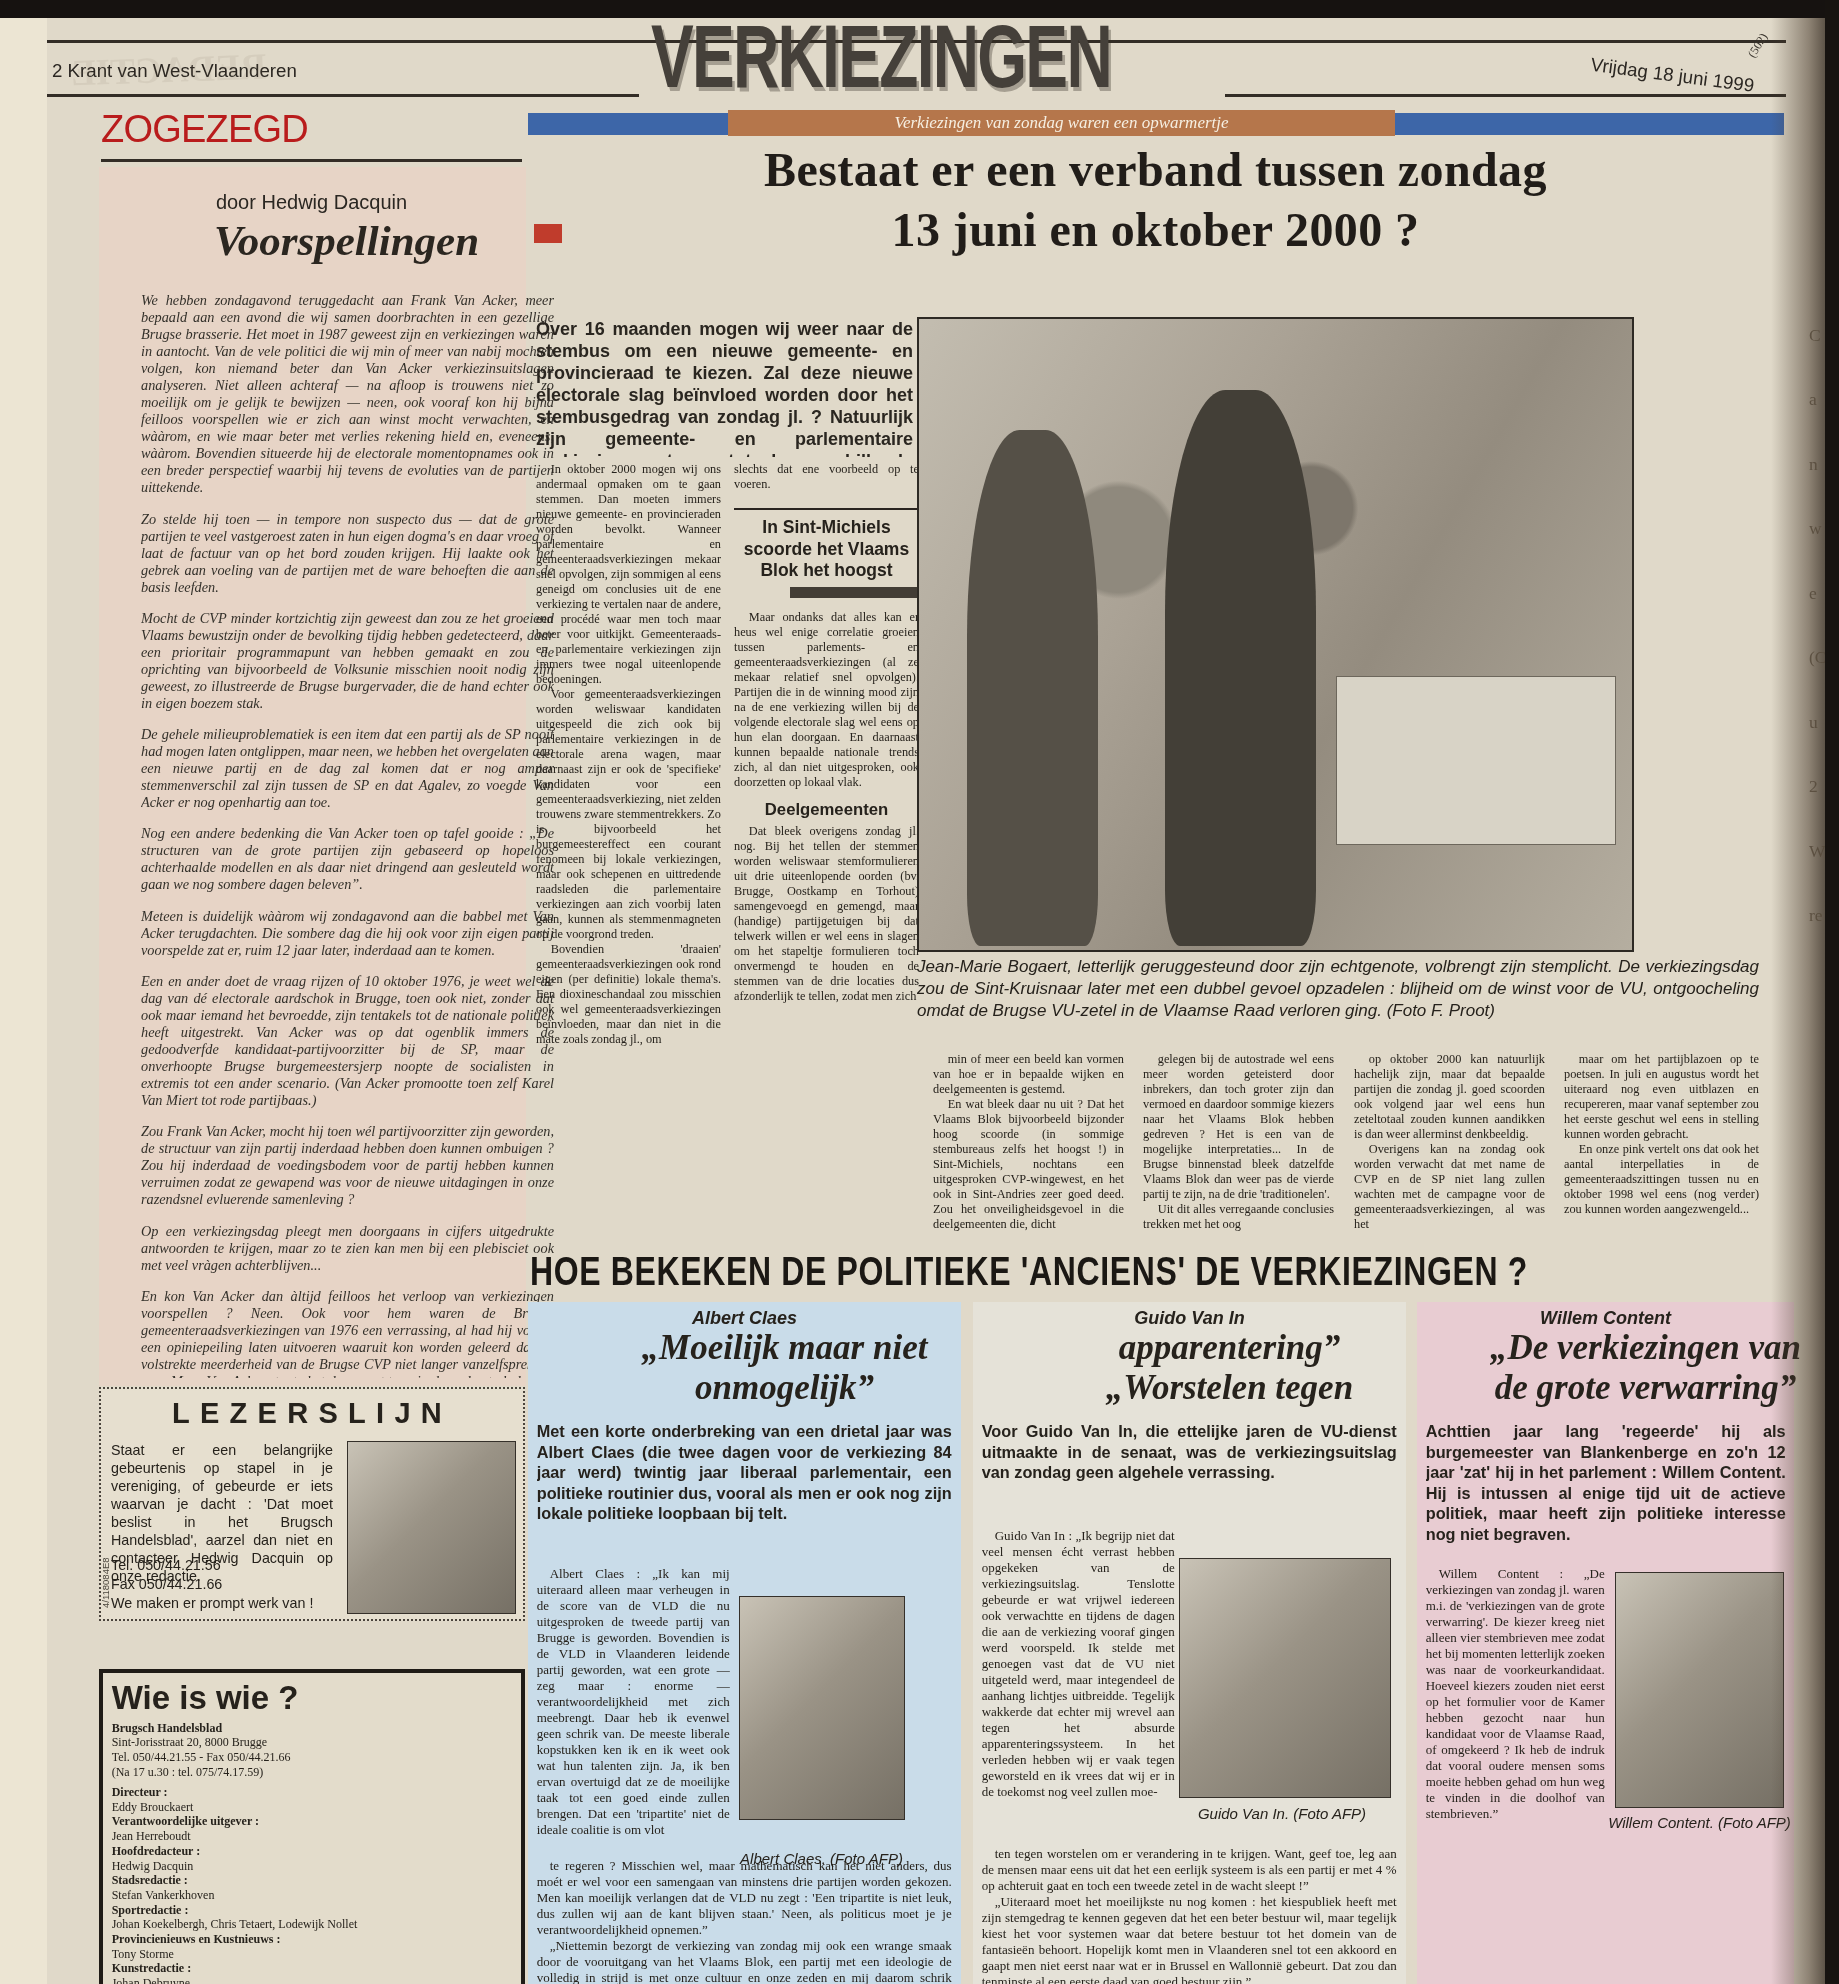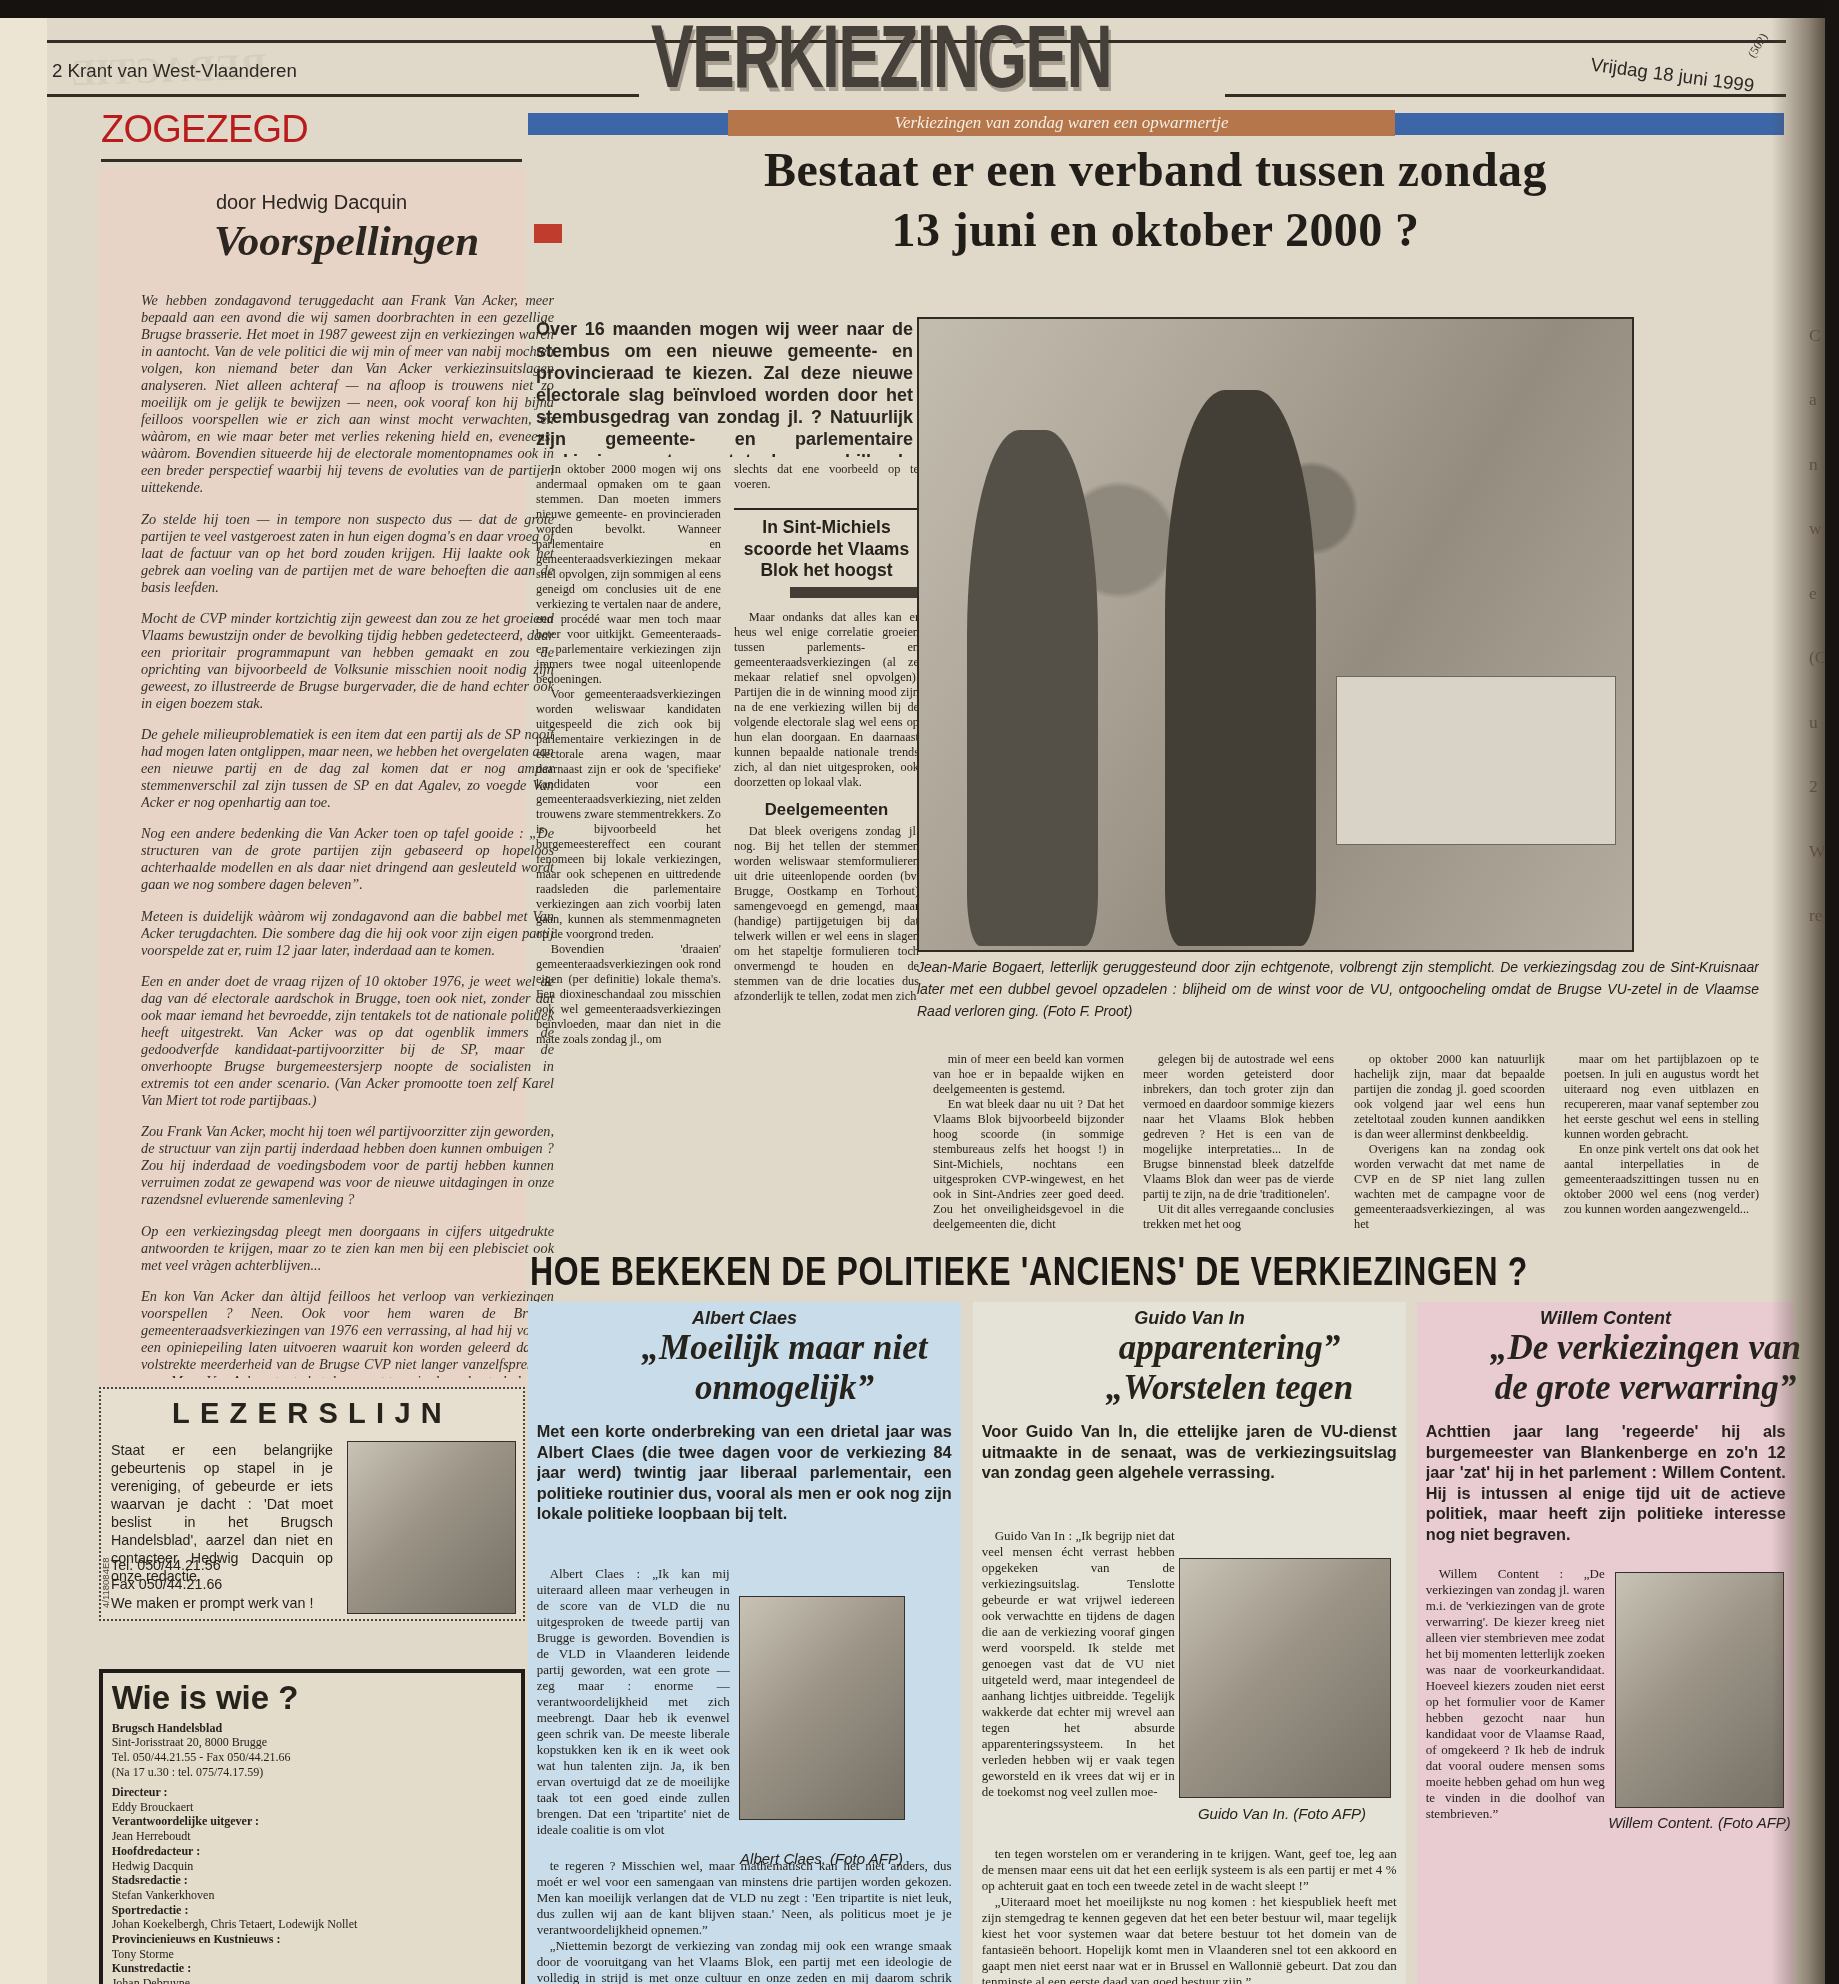--- a/index.html
+++ b/index.html
@@ -30,21 +30,21 @@
   .bodycol{font-size:12.3px;line-height:15px;}
   .bodycol p{margin:0;text-indent:1.2em;}
   .bodycol p:first-child{text-indent:1.2em;}
   .intro{font-weight:bold;font-size:18px;line-height:22px;color:#2a2620;}
 
   .inset-title{font-weight:bold;font-size:17.5px;line-height:21.4px;}
   .inset-rule-thin{height:2.4px;background:#2a2520;}
   .inset-bar{height:10.3px;background:#433d35;}
   .subhead{font-weight:bold;font-size:16.7px;}
 
-  .caption{font-family:"Liberation Sans",sans-serif;font-style:italic;font-size:14px;line-height:22px;color:#2c2username823;}
+  .caption{font-family:"Liberation Sans",sans-serif;font-style:italic;font-size:17px;line-height:22px;color:#2c2username823;}
   .photo{background:
       radial-gradient(circle at 28% 35%, #8f897d 0 8%, transparent 9%),
       radial-gradient(circle at 55% 30%, #7d766b 0 7%, transparent 8%),
       linear-gradient(120deg,#c3bdb0 0%,#aaa295 35%,#948c7f 60%,#b5aea0 100%);
       border:2px solid #2e2a24;}
   .pfig{position:absolute;background:#555047;border-radius:40% 40% 10% 10%;}
 
   .banner2{font-family:"Liberation Sans",sans-serif;font-weight:900;font-size:40px;
            transform:scaleX(.8);transform-origin:left center;white-space:nowrap;color:#1b1814;letter-spacing:0.8px;}
 
@@ -159,21 +159,21 @@
   <div class="abs bodycol just clip" style="left:1143px;top:1052px;width:191px;height:238px;">
       <p>gelegen bij de autostrade wel eens meer worden geteisterd door inbrekers, dan toch groter zijn dan vermoed en daardoor sommige kiezers naar het Vlaams Blok hebben gedreven ? Het is een van de mogelijke interpretaties... In de Brugse binnenstad bleek datzelfde Vlaams Blok dan weer pas de vierde partij te zijn, na de drie 'traditionelen'.</p>
       <p>Uit dit alles verregaande conclusies trekken met het oog</p>
     </div>
   <div class="abs bodycol just clip" style="left:1354px;top:1052px;width:191px;height:238px;">
       <p>op oktober 2000 kan natuurlijk hachelijk zijn, maar dat bepaalde partijen die zondag jl. goed scoorden ook volgend jaar wel eens hun zeteltotaal zouden kunnen aandikken is dan weer allerminst denkbeeldig.</p>
       <p>Overigens kan na zondag ook worden verwacht dat met name de CVP en de SP niet lang zullen wachten met de campagne voor de gemeenteraadsverkiezingen, al was het</p>
     </div>
   <div class="abs bodycol just clip" style="left:1564px;top:1052px;width:195px;height:238px;">
       <p>maar om het partijblazoen op te poetsen. In juli en augustus wordt het uiteraard nog even uitblazen en recupereren, maar vanaf september zou het eerste geschut wel eens in stelling kunnen worden gebracht.</p>
-      <p>En onze pink vertelt ons dat ook het aantal interpellaties in de gemeenteraadszittingen tussen nu en oktober 2000 wel eens (nog verder) zou kunnen worden aangezwengeld...</p>
+      <p>En onze pink vertelt ons dat ook het aantal interpellaties in de gemeenteraadszittingen tussen nu en oktober 1998 wel eens (nog verder) zou kunnen worden aangezwengeld...</p>
     </div>
 
   <div class="abs banner2" style="left:530px;top:1249px;">HOE BEKEKEN DE POLITIEKE 'ANCIENS' DE VERKIEZINGEN ?</div>
 
   <div class="panel" style="left:528px;width:433px;background:#c9dce9;">
     <div class="abs p-name ctr" style="left:0;top:5.6px;width:100%;">Albert Claes</div>
     <div class="abs p-title ctr serif" style="left:0;top:26px;width:100%;">
       <div>„Moeilijk maar niet</div>
       <div>onmogelijk”</div>
     </div>

